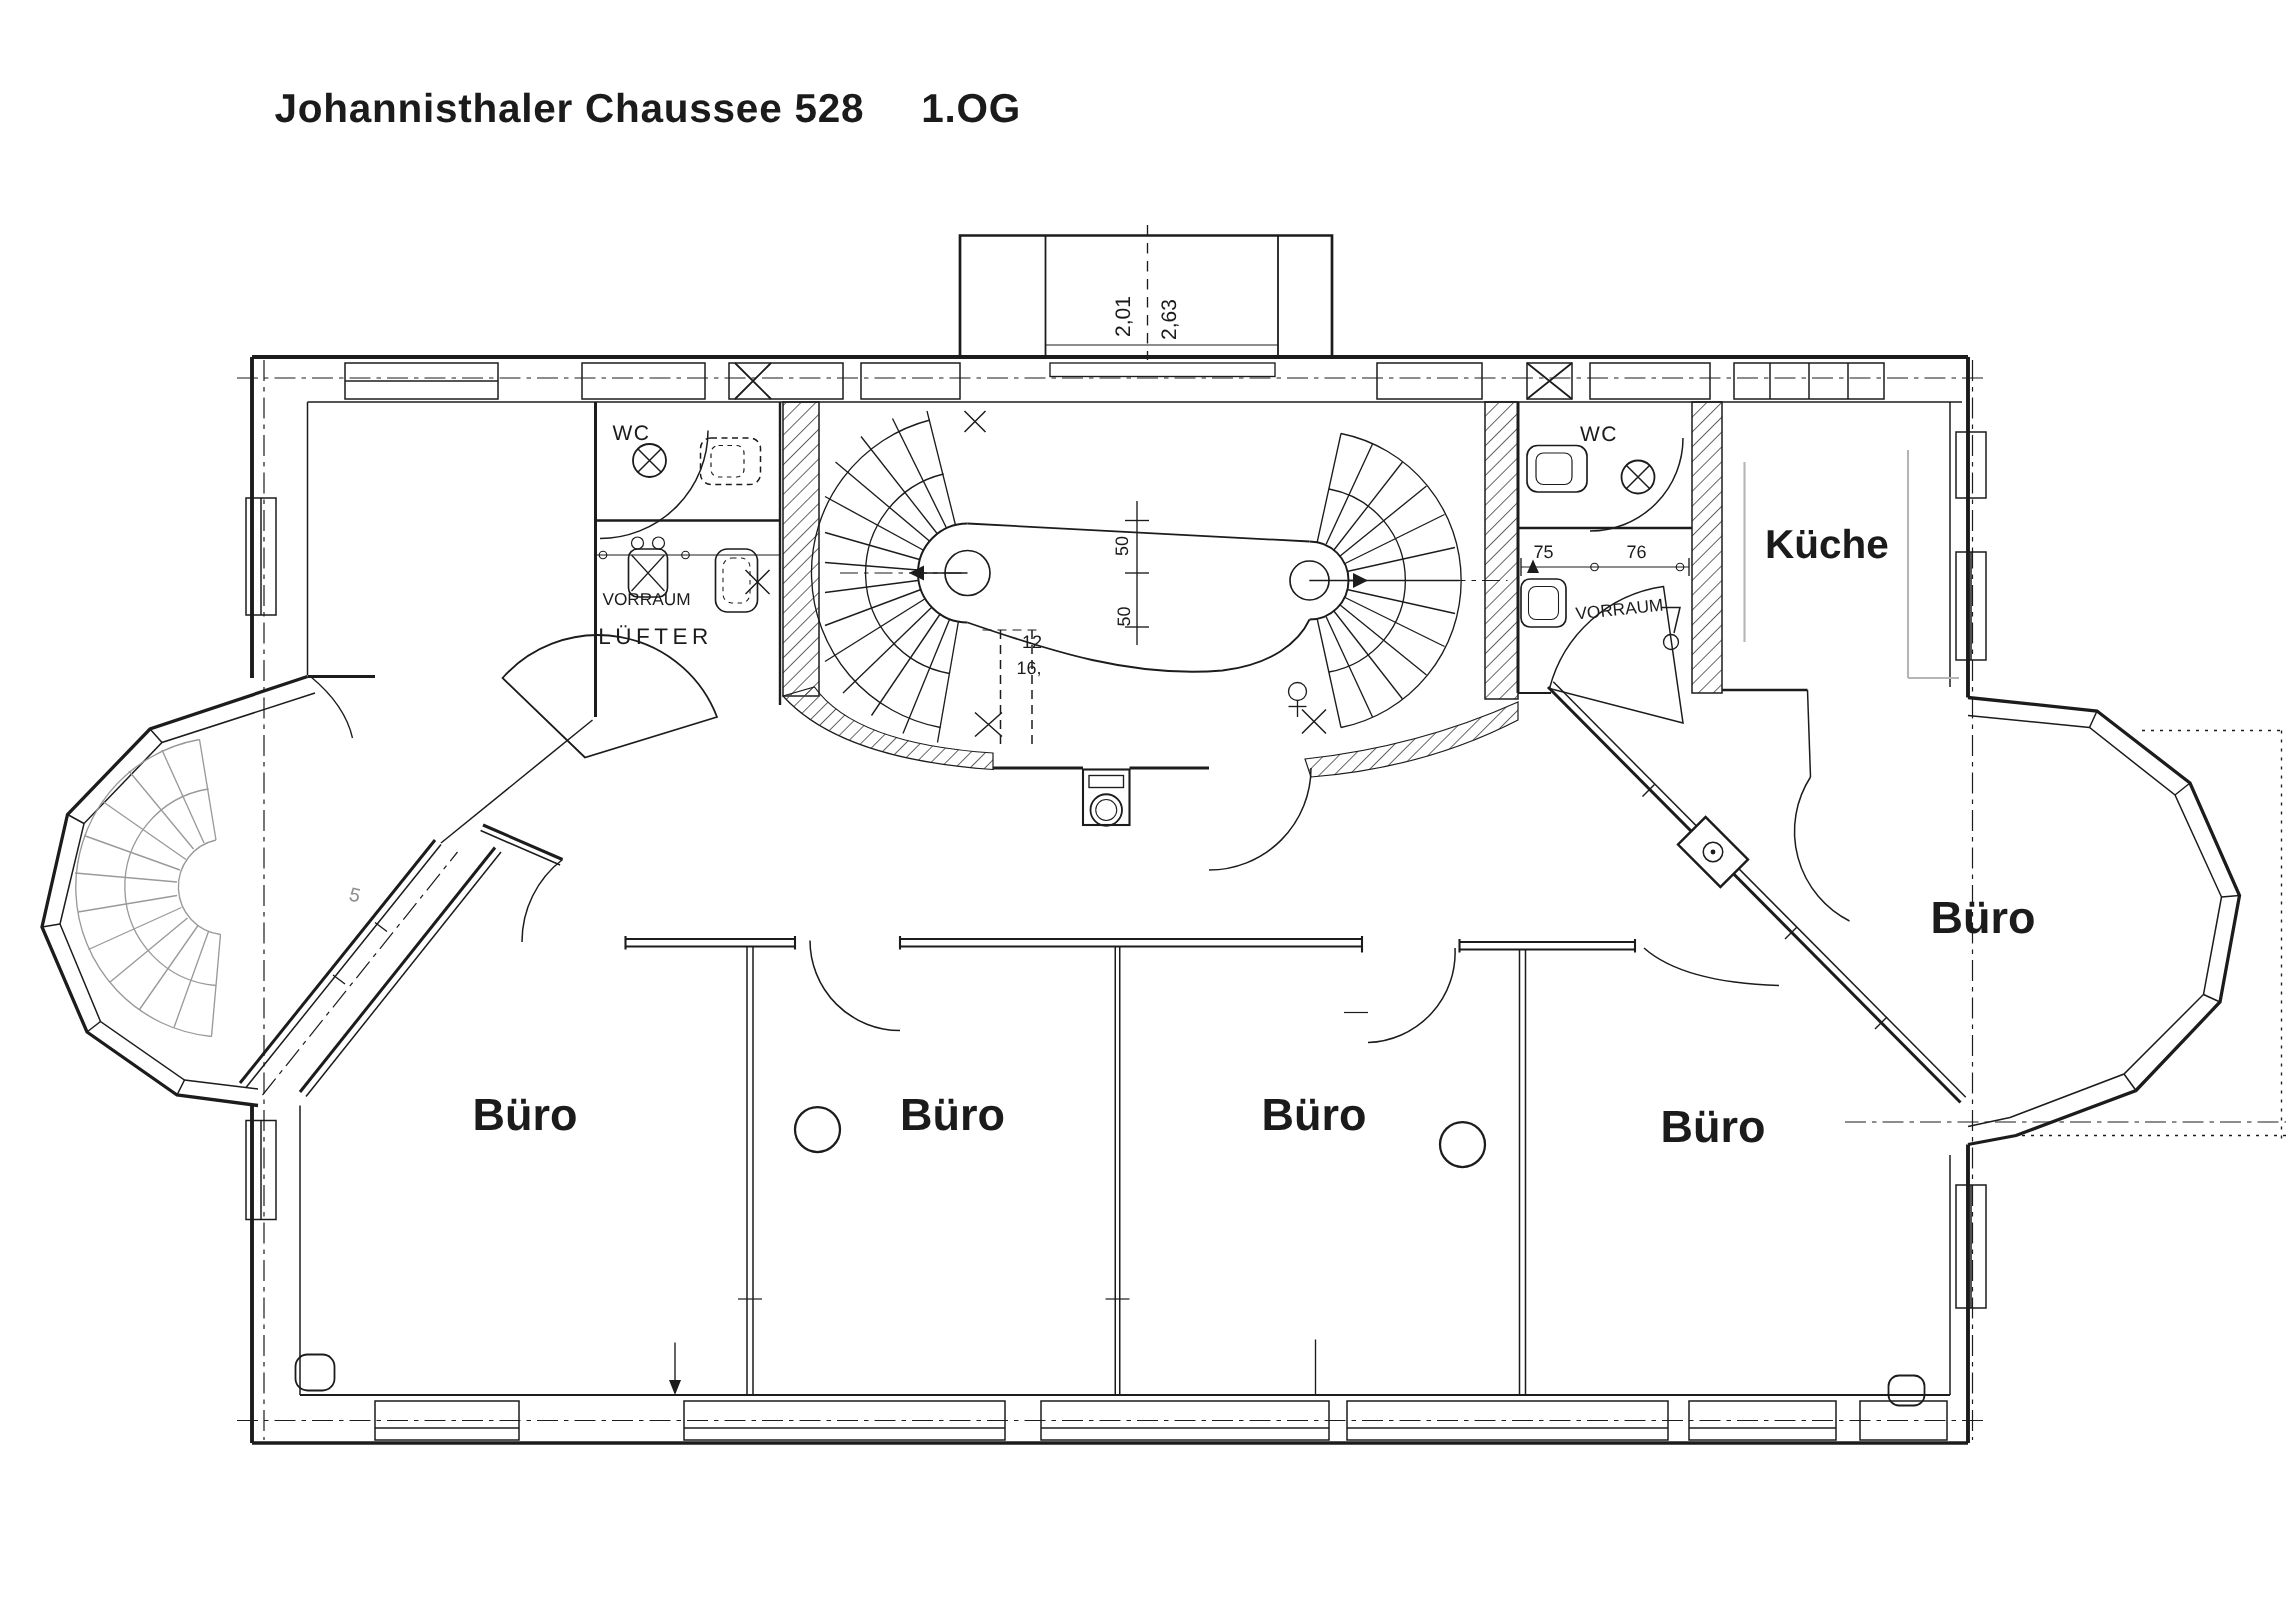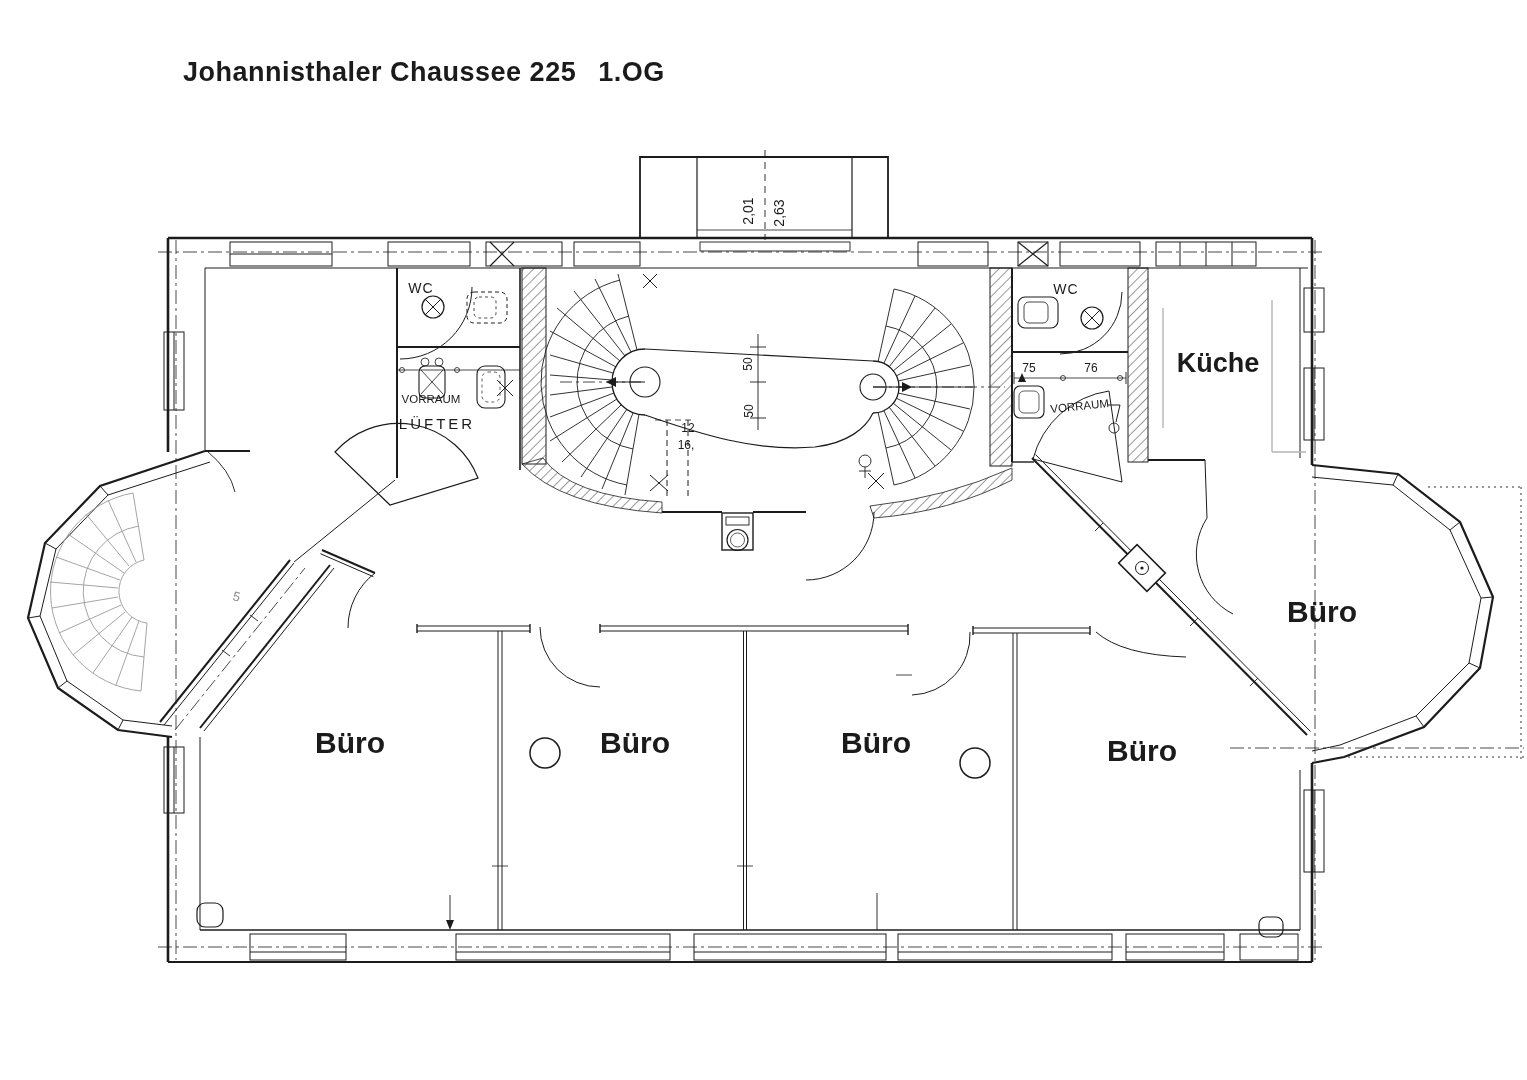--- a/index.html
+++ b/index.html
@@ -1,37 +1,37 @@
 <!DOCTYPE html>
 <html><head>
 <meta charset="utf-8">
 <style>
   html,body{margin:0;padding:0;background:#ffffff;}
   .canvas{position:relative;width:1527px;height:1080px;background:#ffffff;overflow:hidden;
           font-family:"Liberation Sans", sans-serif;}
   .title-bar{position:absolute;left:183px;top:57px;font-weight:bold;font-size:27px;color:#1b1b1b;
              letter-spacing:0.5px;white-space:nowrap;}
-  .title-bar .floor{margin-left:22px;}
+  .title-bar .floor{margin-left:38px;}
   svg{position:absolute;left:0;top:0;}
   text{fill:#1b1b1b;}
   .room-label{font-weight:bold;font-size:30px;}
   .room-label-md{font-weight:bold;font-size:27px;}
   .small-label{font-size:14px;letter-spacing:1px;}
   .tiny-label{font-size:11.5px;}
   .dim-label{font-size:14px;}
   .dim-label-sm{font-size:12px;}
   .pencil{font-size:13px;fill:#8d8d8d;}
 </style>
 </head>
 <body>
 
 <div class="canvas">
 
   <div class="title-bar">
-    <span>Johannisthaler Chaussee 225</span><span class="floor">1.OG</span>
+    <span>Johannisthaler Chaussee 528</span><span class="floor">1.OG</span>
   </div>
 
   <svg width="1527" height="1080" viewBox="0 0 1527 1080">
     <defs>
       <pattern id="hatch" width="7" height="7" patternUnits="userSpaceOnUse" patternTransform="rotate(45)">
         <line x1="0" y1="0" x2="0" y2="7" stroke="#444" stroke-width="1.1"></line>
       </pattern>
     </defs>
 
     <g stroke="#1c1c1c" fill="none">

